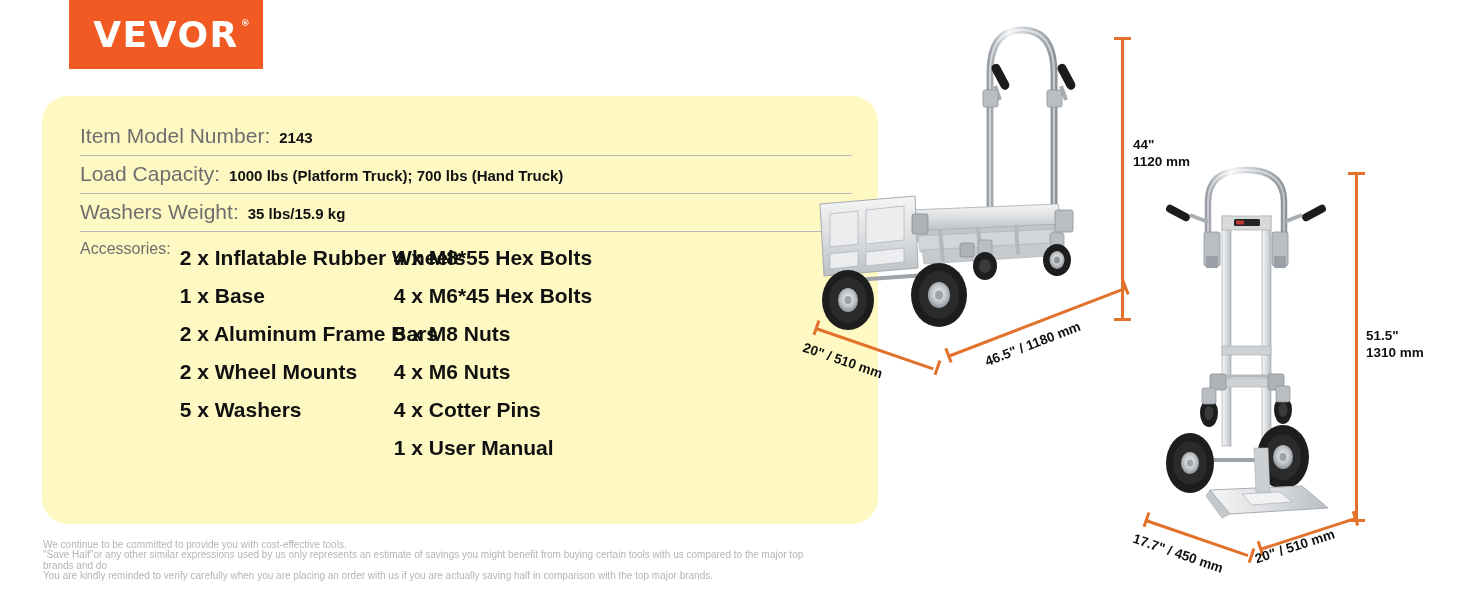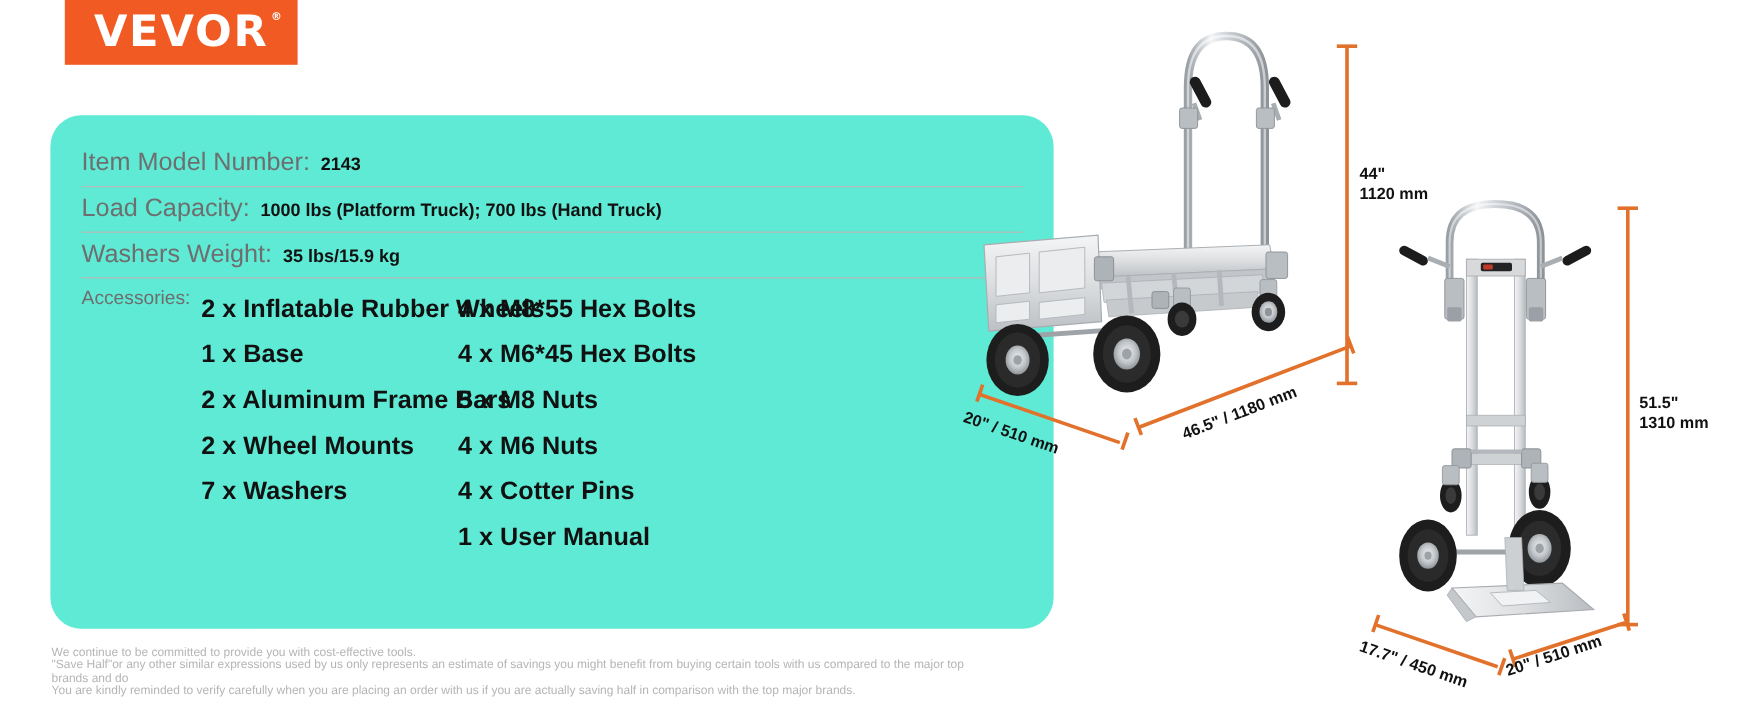--- a/index.html
+++ b/index.html
@@ -6,22 +6,22 @@
   html, body {
     width: 1464px; height: 600px;
     background: #ffffff;
     font-family: "Liberation Sans", sans-serif;
     overflow: hidden;
   }
   #page { position: relative; width: 1464px; height: 600px; background: #fff; }
 
   
   #logo {
-    position: absolute; left: 54px; top: 0px;
-    width: 194px; height: 54px;
+    position: absolute; left: 69px; top: 0px;
+    width: 194px; height: 69px;
     background: #F15A22;
     display: flex; align-items: center; justify-content: center;
   }
   #logo-wrap { position: relative; display: inline-block; }
   #logo-text {
     color: #ffffff;
     font-family: "DejaVu Sans", sans-serif;
     font-weight: 700;
     font-size: 36px;
     letter-spacing: 1.5px;
@@ -30,23 +30,23 @@
   #logo-reg {
     position: absolute; top: 1px; right: -11px;
     color: #ffffff; font-size: 9px; font-weight: 700;
     font-family: "DejaVu Sans", sans-serif;
   }
 
   
   #spec-panel {
     position: absolute; left: 42px; top: 96px;
     width: 836px; height: 428px;
-    background: #5eead4;
+    background: #fef9c3;
     border-radius: 26px;
-    padding: 22px 26px 0 26px;
+    padding: 22px 26px 0 38px;
   }
   .spec-row {
     border-bottom: 1px solid #b9b9b9;
     padding: 6px 0 7px 0;
     display: flex; align-items: baseline;
     white-space: nowrap;
   }
   .spec-row:last-of-type { border-bottom: none; }
   .spec-label {
     color: #6e6e6e;
@@ -148,21 +148,21 @@
     </div>
 
     <div id="acc-row">
       <span id="acc-label">Accessories:</span>
       <div id="acc-cols">
         <div id="acc-col-left">
           <div class="acc-item">2 x Inflatable Rubber Wheels</div>
           <div class="acc-item">1 x Base</div>
           <div class="acc-item">2 x Aluminum Frame Bars</div>
           <div class="acc-item">2 x Wheel Mounts</div>
-          <div class="acc-item">7 x Washers</div>
+          <div class="acc-item">5 x Washers</div>
         </div>
         <div id="acc-col-right">
           <div class="acc-item">4 x M8*55 Hex Bolts</div>
           <div class="acc-item">4 x M6*45 Hex Bolts</div>
           <div class="acc-item">5 x M8 Nuts</div>
           <div class="acc-item">4 x M6 Nuts</div>
           <div class="acc-item">4 x Cotter Pins</div>
           <div class="acc-item">1 x User Manual</div>
         </div>
       </div>

